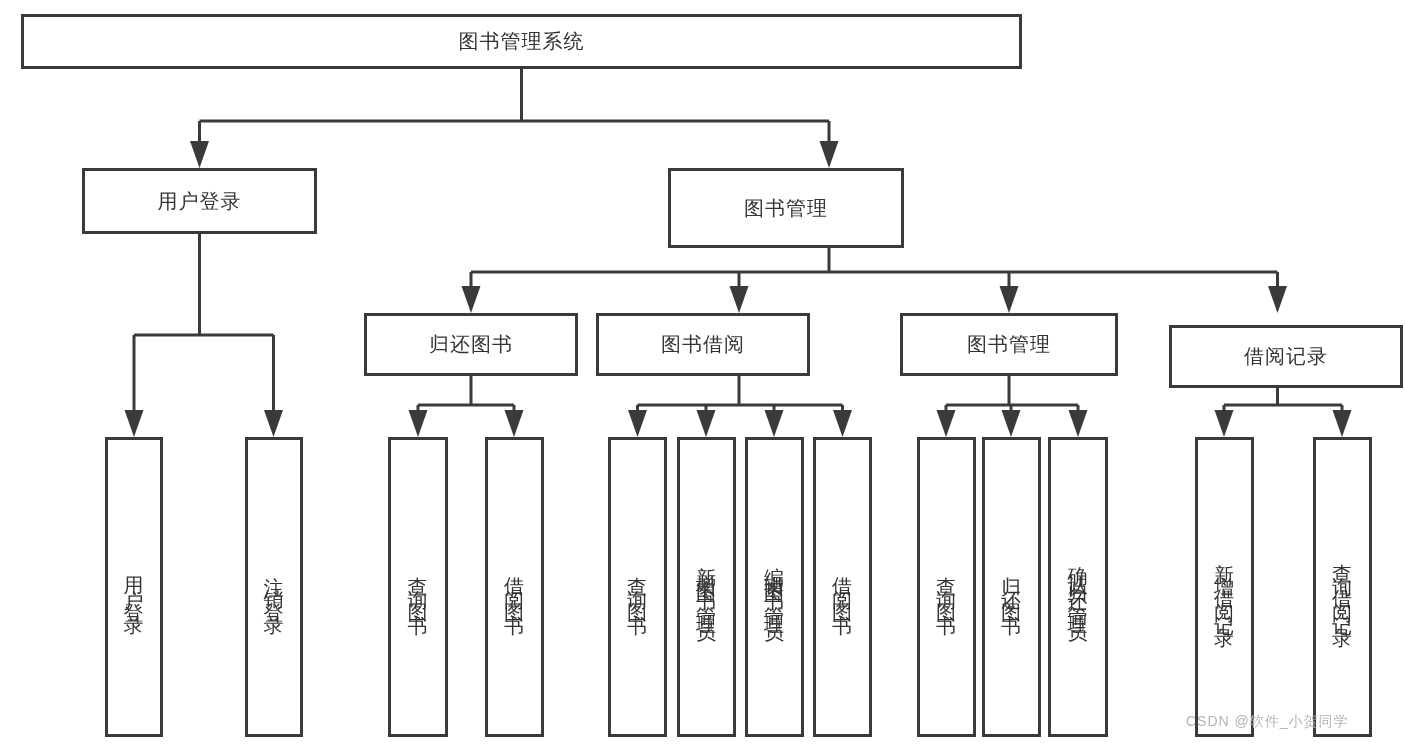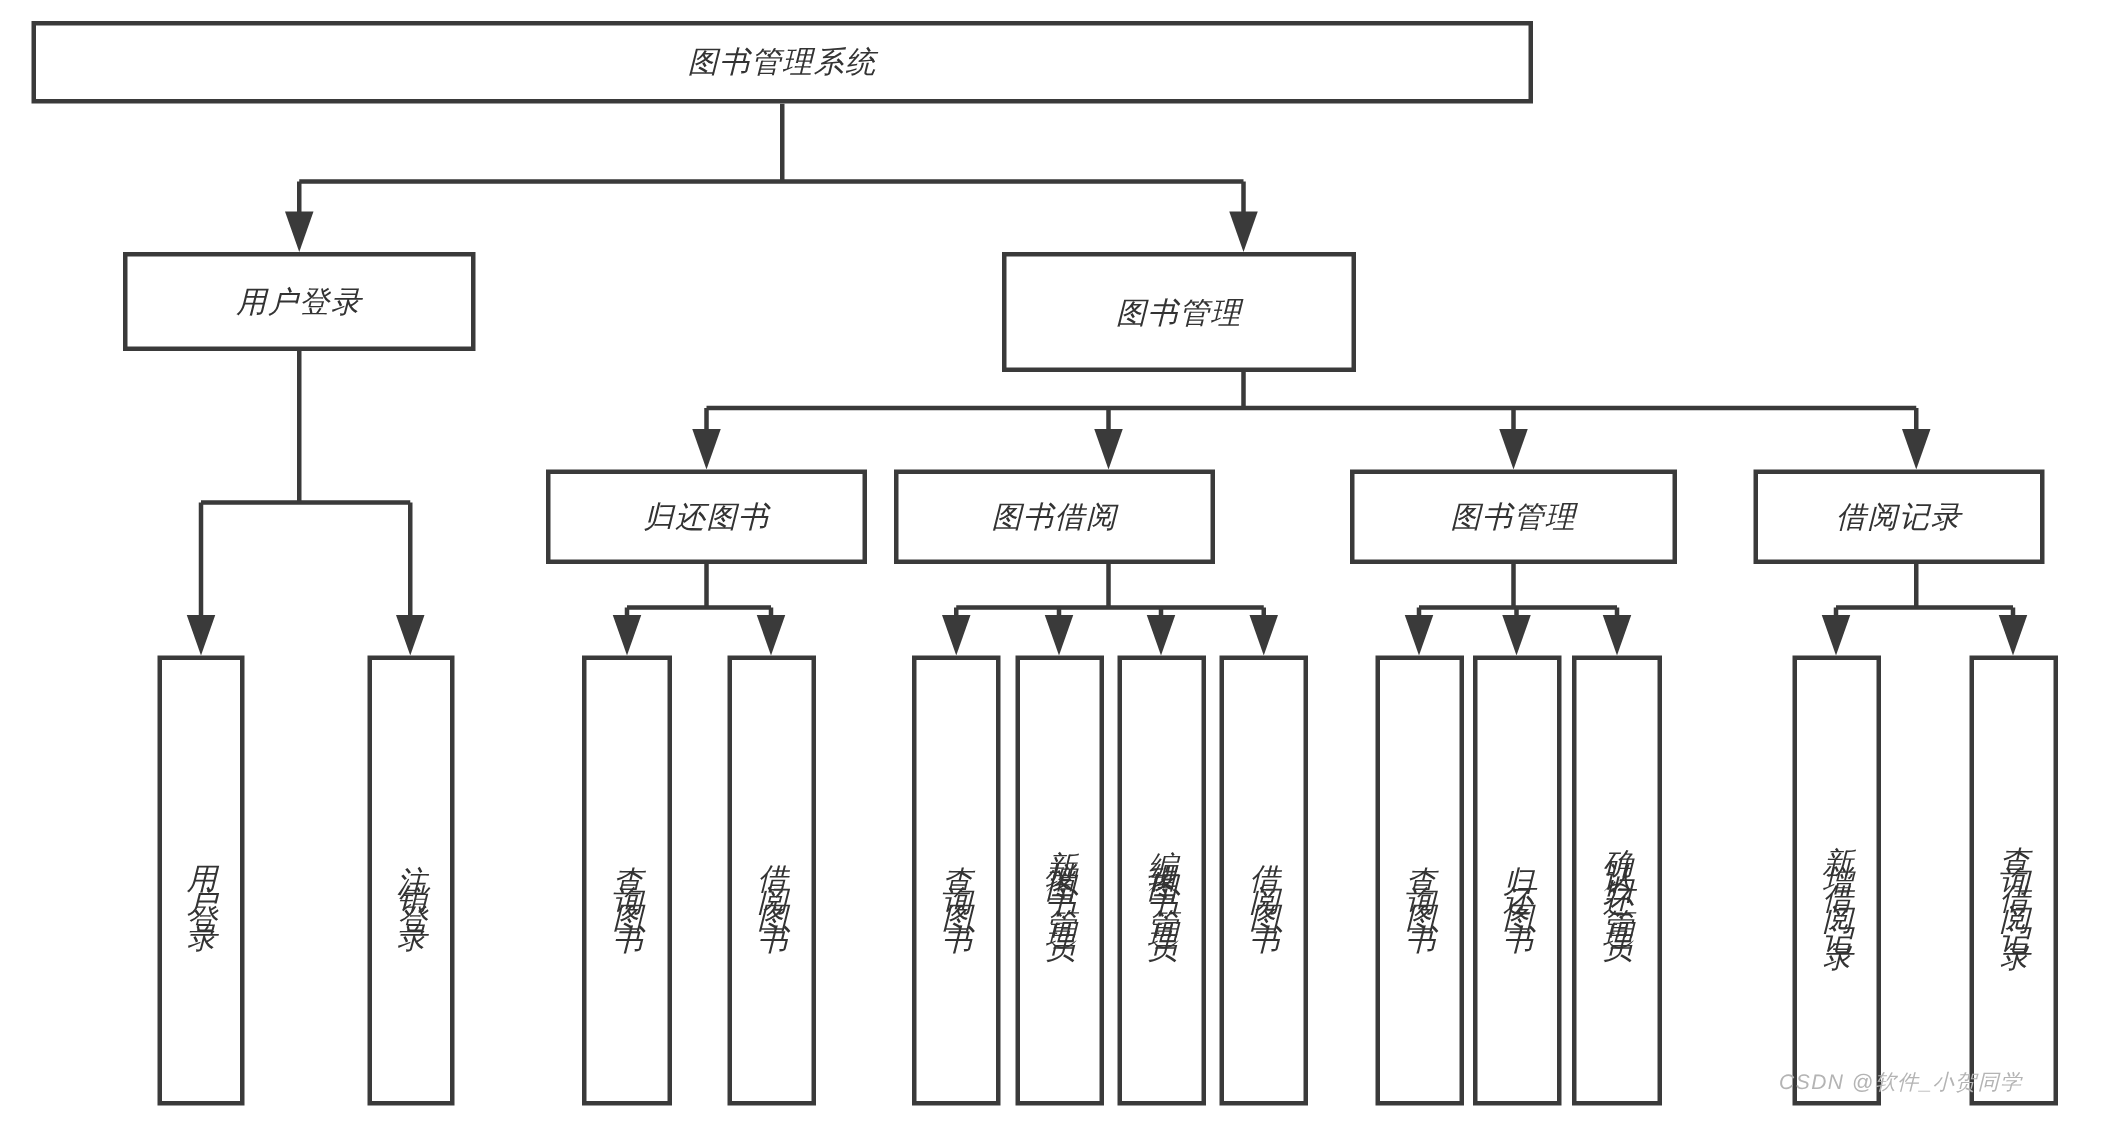--- a/index.html
+++ b/index.html
@@ -2,21 +2,20 @@
 <html><head>
 <meta charset="utf-8">
 <style>
   html,body { margin:0; padding:0; background:#ffffff; }
   .canvas {
     position:relative;
     width:1405px; height:747px;
     background:#ffffff;
     font-family:"Liberation Sans","DejaVu Sans",sans-serif;
     overflow:hidden;
-    font-style:italic;
   }
   .connector-svg {
     position:absolute; left:0; top:0; width:1405px; height:747px;
     z-index:1;
   }
   .box {
     position:absolute;
     box-sizing:border-box;
     background:#ffffff;
     border:3px solid #3a3a3a;
@@ -98,21 +97,21 @@
   </svg>
 
   <div class="box hbox" style="left:21px;top:14px;width:1001px;height:55px">图书管理系统</div>
 
   <div class="box hbox" style="left:82px;top:168px;width:235px;height:66px">用户登录</div>
   <div class="box hbox" style="left:668px;top:168px;width:236px;height:80px">图书管理</div>
 
   <div class="box hbox" style="left:364px;top:313px;width:214px;height:63px">归还图书</div>
   <div class="box hbox" style="left:596px;top:313px;width:214px;height:63px">图书借阅</div>
   <div class="box hbox" style="left:900px;top:313px;width:218px;height:63px">图书管理</div>
-  <div class="box hbox" style="left:1169px;top:313px;width:194px;height:63px">借阅记录</div>
+  <div class="box hbox" style="left:1169px;top:325px;width:234px;height:63px">借阅记录</div>
 
   <div class="box leaf" style="left:105px;top:437px;width:58px;height:300px">用户登录</div>
   <div class="box leaf" style="left:245px;top:437px;width:58px;height:300px">注销登录</div>
 
   <div class="box leaf" style="left:388px;top:437px;width:60px;height:300px">查询图书</div>
   <div class="box leaf" style="left:485px;top:437px;width:59px;height:300px">借阅图书</div>
 
   <div class="box leaf" style="left:608px;top:437px;width:59px;height:300px">查询图书</div>
   <div class="box leaf tight" style="left:677px;top:437px;width:59px;height:300px">新增图书（管理员）</div>
   <div class="box leaf tight" style="left:745px;top:437px;width:59px;height:300px">编辑图书（管理员）</div>

